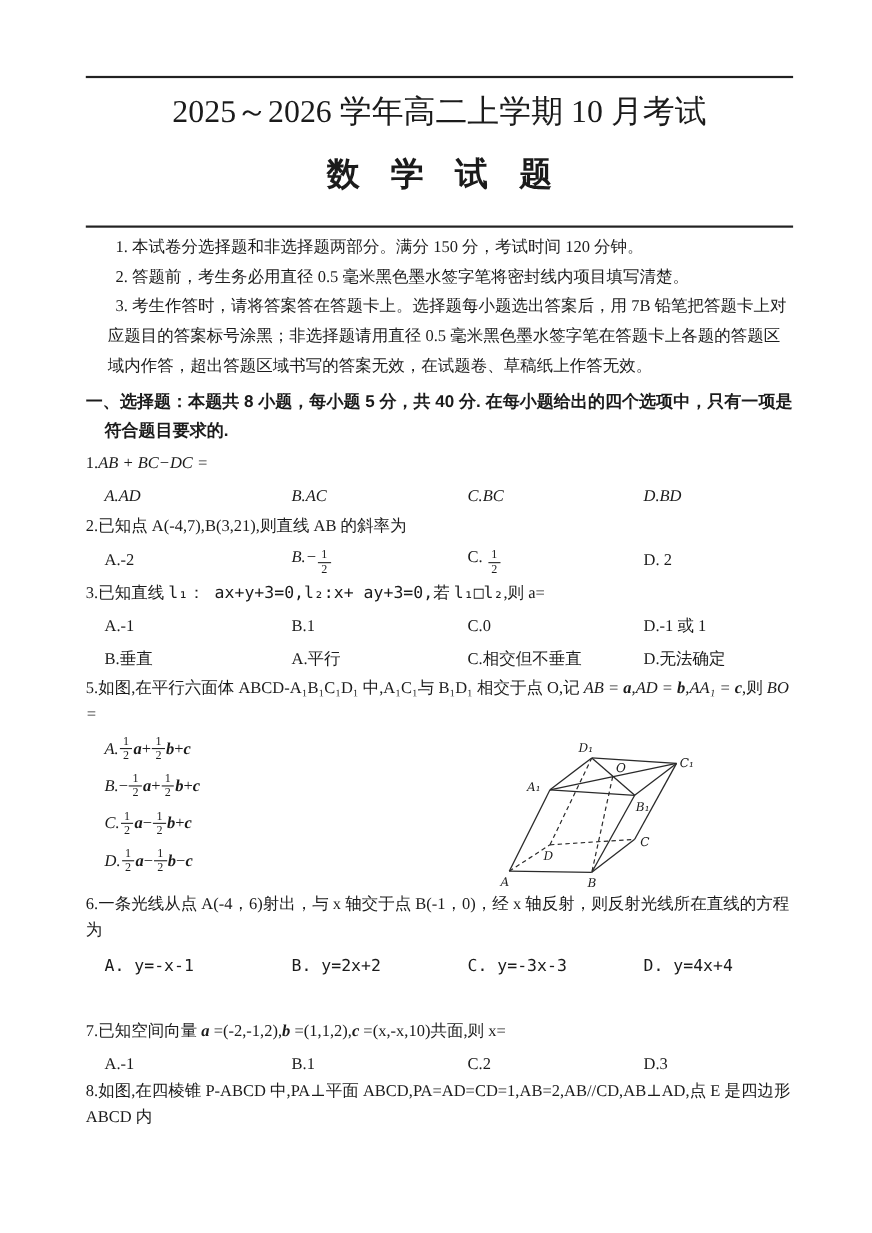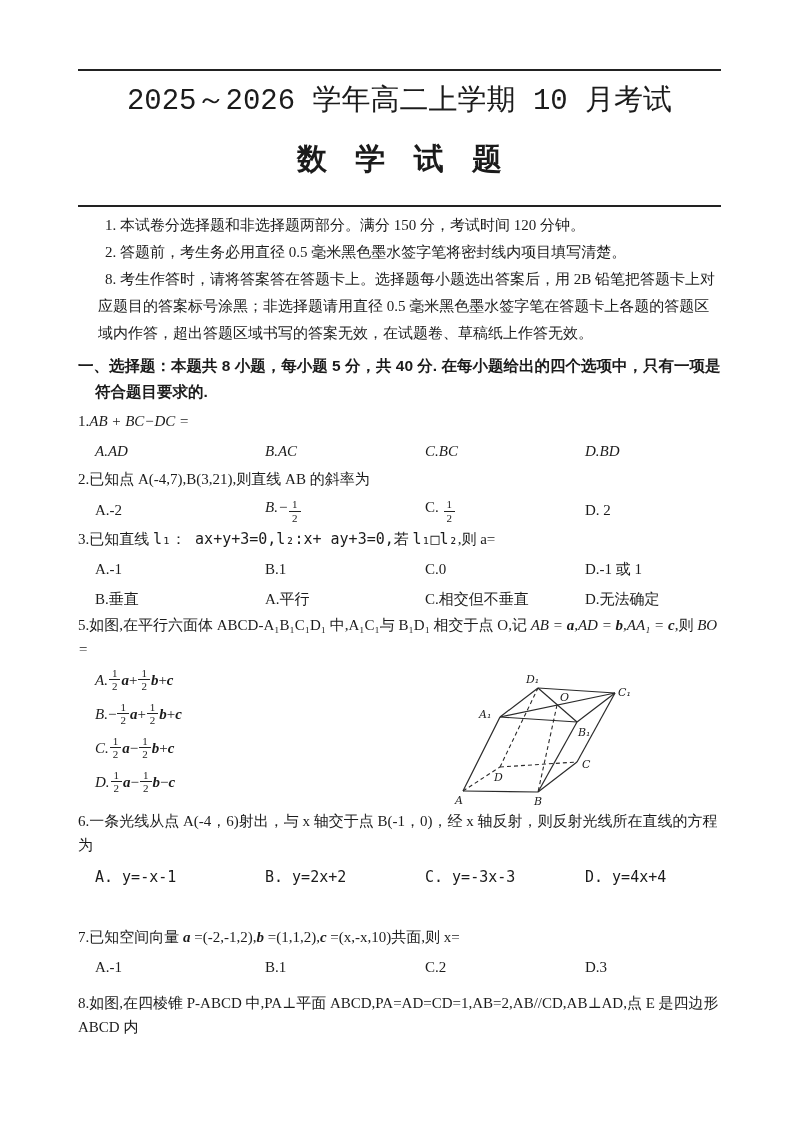--- a/index.html
+++ b/index.html
@@ -6,42 +6,42 @@
   .page{
     width:793px;height:1121px;background:#ffffff;position:relative;overflow:hidden;
     font-family:"Liberation Serif","DejaVu Serif","DejaVu Sans",serif;
     color:#1b1b1b;margin:0 auto;
   }
   .content{margin:0 72px 0 78px;}
   .rule{height:0;border-top:2px solid #222;}
   .rule1{margin-top:69px;}
   .rule2{margin-top:26px;border-top-width:2px;}
   .title{margin-top:12px;text-align:center;font-size:29px;line-height:38px;
-    font-family:Liberation Mono, monospace;}
+    font-family:Liberation Serif, serif;}
   .subtitle{margin-top:18px;text-align:center;font-size:30px;line-height:40px;font-weight:700;
     font-family:Liberation Sans, sans-serif;letter-spacing:10px;text-indent:10px;}
   .notice-h{margin-top:9px;font-size:16px;line-height:22px;font-weight:700;
     font-family:"Liberation Sans","DejaVu Sans",sans-serif;}
   .notice-item{font-size:15px;line-height:27px;padding-left:27px;}
   .notice-item.first{margin-top:5px;}
   .notice-item.hang{padding-left:20px;text-indent:7px;}
   .sec-h{margin-top:6px;font-size:15.5px;line-height:26px;font-weight:700;
     font-family:"Liberation Sans","DejaVu Sans",sans-serif;padding-left:17px;text-indent:-17px;}
   .stem{font-size:15px;line-height:24px;}
   .opts{display:grid;grid-template-columns:170px 160px 160px 1fr;padding-left:17px;
     font-size:15px;line-height:24px;}
   .mi{font-style:italic;font-family:"Liberation Serif","DejaVu Serif",serif;}
   .vec{font-style:italic;font-weight:700;font-family:"Liberation Serif","DejaVu Serif",serif;}
   .mono{font-family:"DejaVu Sans Mono","Liberation Mono",monospace;}
   .frac{display:inline-block;vertical-align:-0.62em;text-align:center;margin:0 1px;}
   .frac .fn{display:block;font-size:11px;line-height:1.15;border-bottom:1px solid #222;padding:0 3px;}
   .frac .fd{display:block;font-size:11px;line-height:1.2;}
   .opts-frac{height:34px;align-items:center;}
   .mt4{margin-top:4px}.mt6{margin-top:6px}.mt2{margin-top:2px}.mt0{margin-top:0}
-  .mt8{margin-top:8px}.mt10{margin-top:4px}.mt12{margin-top:12px}.mt36{margin-top:36px}
+  .mt8{margin-top:8px}.mt10{margin-top:4px}.mt12{}.mt36{margin-top:36px}
   .q5-block{position:relative;height:142px;margin-top:2px;}
   .q5-opt{height:34px;display:flex;align-items:center;padding-left:17px;font-size:15px;}
   .q5-figure{position:absolute;left:372px;top:0;}
   .q5-figure text{font-size:11px;font-style:italic;
     font-family:"DejaVu Serif","DejaVu Sans",serif;fill:#1b1b1b;}
   .fig-line{stroke:#2a2a2a;stroke-width:1.2;fill:none;}
   .fig-dash{stroke:#2a2a2a;stroke-width:1.1;fill:none;stroke-dasharray:4 3;}
 </style>
 </head>
 <body>
@@ -50,21 +50,21 @@
   <div class="content">
     <div class="rule rule1"></div>
 
     <div class="title">2025～2026 学年高二上学期 10 月考试</div>
     <div class="subtitle">数 学 试 题</div>
 
     <div class="rule rule2"></div>
 
     <div class="notice-item first">1. 本试卷分选择题和非选择题两部分。满分 150 分，考试时间 120 分钟。</div>
     <div class="notice-item">2. 答题前，考生务必用直径 0.5 毫米黑色墨水签字笔将密封线内项目填写清楚。</div>
-    <div class="notice-item hang">8. 考生作答时，请将答案答在答题卡上。选择题每小题选出答案后，用 2B 铅笔把答题卡上对应题目的答案标号涂黑；非选择题请用直径 0.5 毫米黑色墨水签字笔在答题卡上各题的答题区域内作答，超出答题区域书写的答案无效，在试题卷、草稿纸上作答无效。</div>
+    <div class="notice-item hang">3. 考生作答时，请将答案答在答题卡上。选择题每小题选出答案后，用 7B 铅笔把答题卡上对应题目的答案标号涂黑；非选择题请用直径 0.5 毫米黑色墨水签字笔在答题卡上各题的答题区域内作答，超出答题区域书写的答案无效，在试题卷、草稿纸上作答无效。</div>
 
     <div class="sec-h">一、选择题：本题共 8 小题，每小题 5 分，共 40 分. 在每小题给出的四个选项中，只有一项是符合题目要求的.</div>
 
     <div class="stem mt4"><span>1.</span><span class="mi">AB + BC−DC =</span></div>
     <div class="opts mt6">
       <span class="mi">A.AD</span>
       <span class="mi">B.AC</span>
       <span class="mi">C.BC</span>
       <span class="mi">D.BD</span>
     </div>

